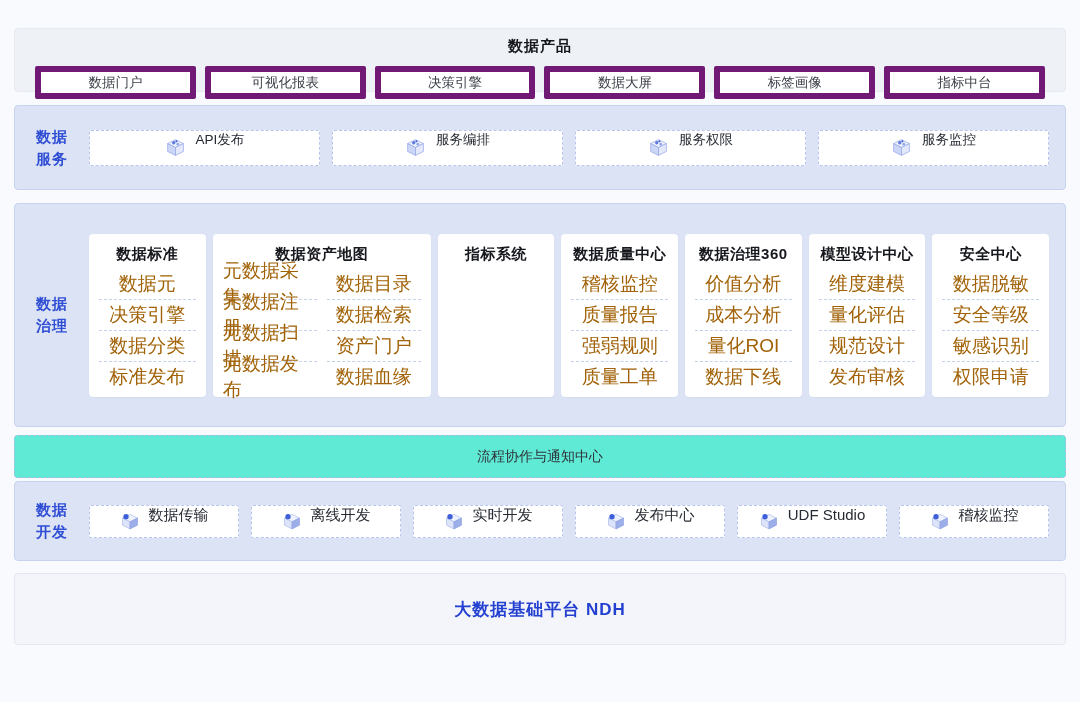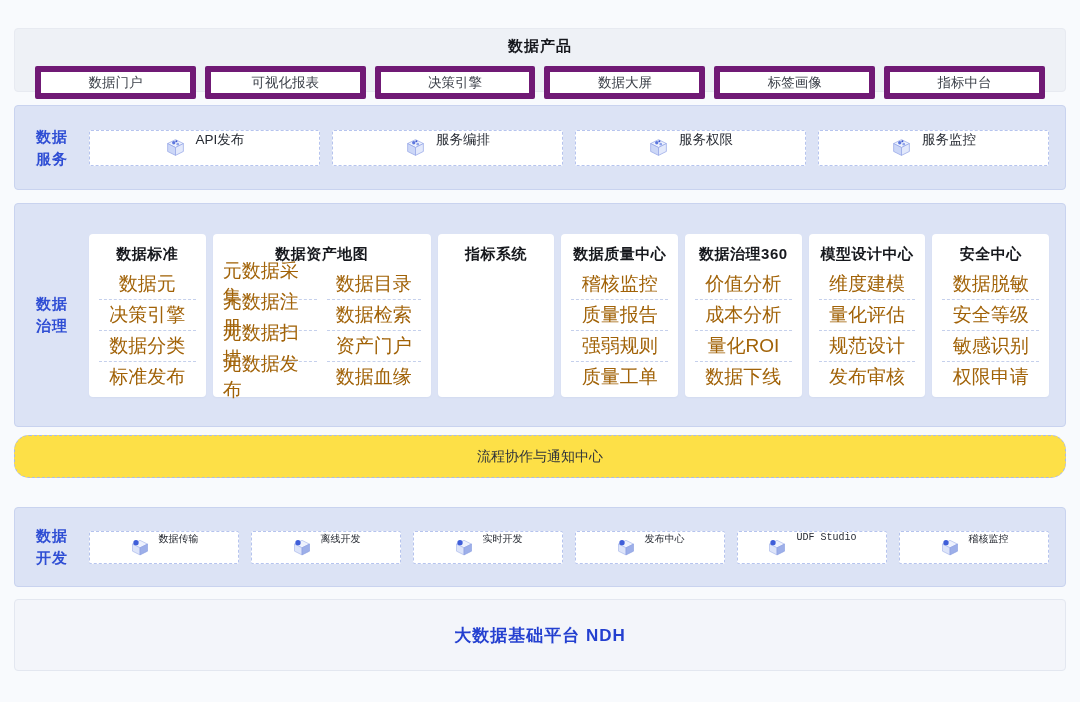--- a/index.html
+++ b/index.html
@@ -64,29 +64,29 @@
     height:31px; display:flex; align-items:center; justify-content:center;
     font-size:19px; color:#a16207;
   }
   .gov-list .gov-item:not(:last-child),
   .gov-subcol .gov-item:not(:last-child) { border-bottom:1px dashed #c5d0ec; }
   .gov-subcols { display:flex; gap:10px; }
   .gov-subcol { flex:1; }
 
   
   .sec-collab {
-    background:#fde047; border:1px dashed #a9b9ea; border-radius:15px;
-    height:43px; margin-bottom:29px;
+    background:#5eead4; border:1px dashed #a9b9ea; border-radius:4px;
+    height:43px; margin-bottom:3px;
     display:flex; align-items:center; justify-content:center;
     font-size:14px; color:#2f333b;
   }
 
   
   .sec-dev { height:80px; margin-bottom:12px; display:flex; align-items:center; }
-  .sec-dev .pill { height:33px; gap:9px; font-size:10px;font-family:Liberation Mono, monospace; }
+  .sec-dev .pill { height:33px; gap:9px; font-size:15px; }
 
   
   .sec-platform {
     background:#f3f5fa; border:1px solid #e3e7f0; border-radius:4px;
     height:72px; display:flex; align-items:center; justify-content:center;
   }
   .platform-title {
     color:#2440d0; font-weight:700; font-size:17px; letter-spacing:1px;
   }
 </style>

